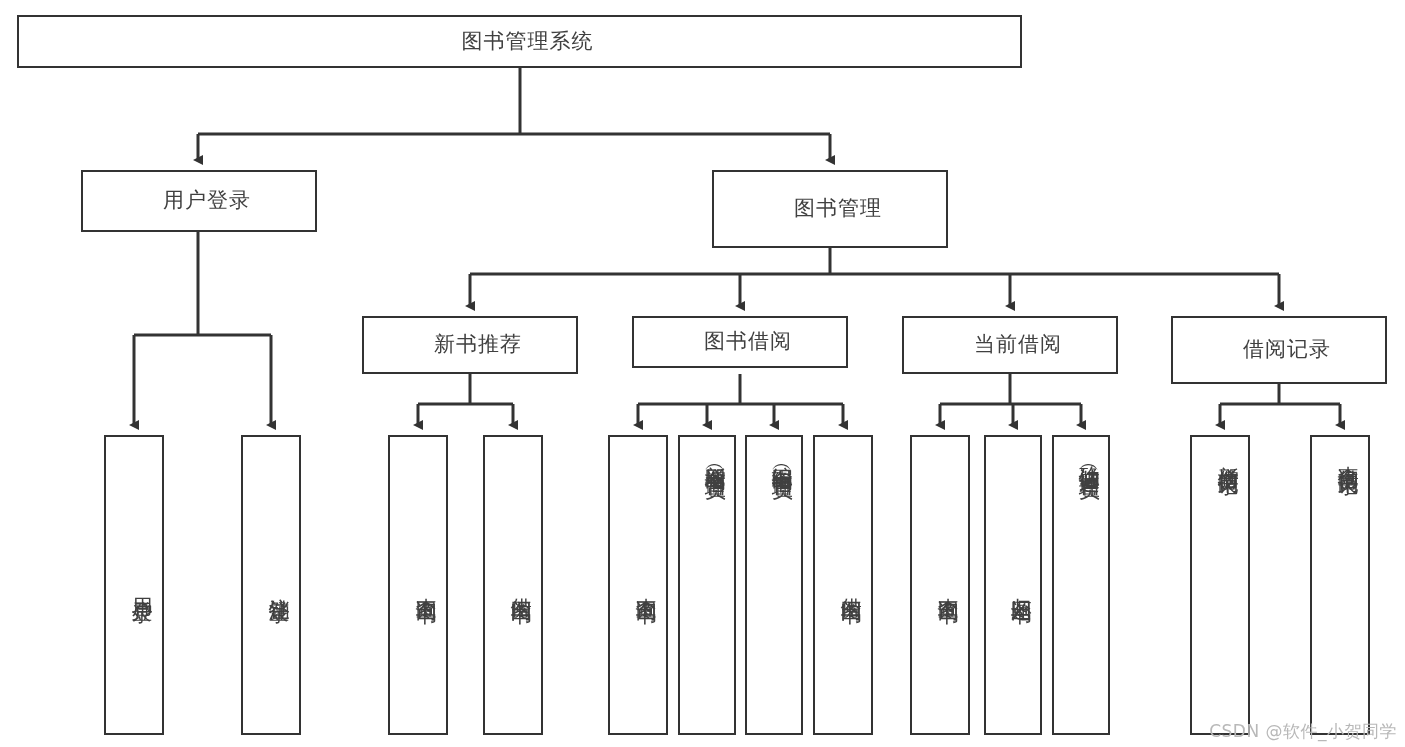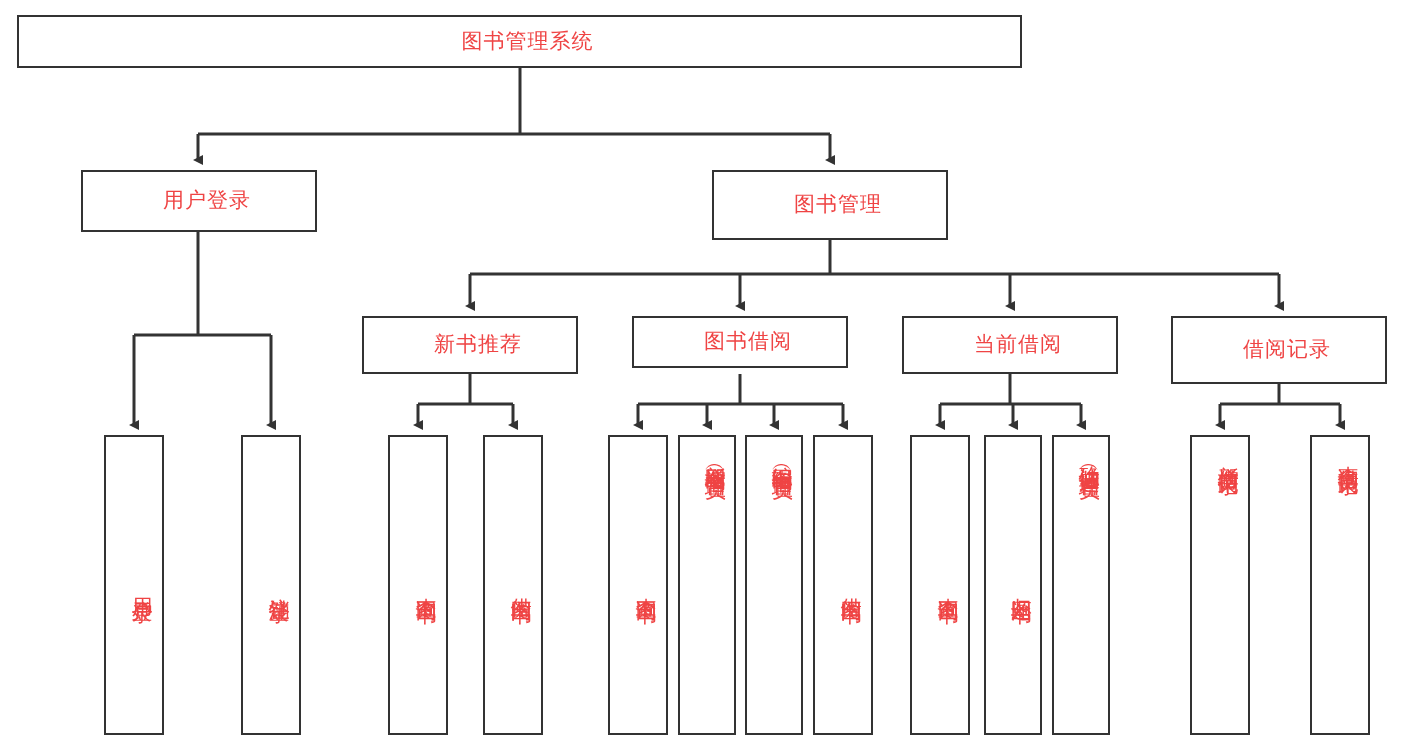--- a/index.html
+++ b/index.html
@@ -24,21 +24,21 @@
     pointer-events: none;
   }
   .node {
     position: absolute;
     box-sizing: border-box;
     border: 2px solid #333333;
     background: #ffffff;
     display: flex;
     align-items: center;
     justify-content: center;
-    color: #ef4444;
+    color: #404040;
     padding-left: 16px;
   }
   .node.horiz .label {
     font-size: 21px;
     line-height: 1.2;
     letter-spacing: 1px;
     white-space: nowrap;
   }
   .node.vert {
     align-items: flex-start;
@@ -123,21 +123,21 @@
     </g>
   </svg>
 
   <div id="nodes-layer">
       <div class="node horiz" style="left: 17px; top: 15px; width: 1005px; height: 53px;">
         <span class="label">图书管理系统</span>
       </div>
       <div class="node horiz" style="left: 81px; top: 170px; width: 236px; height: 62px;">
         <span class="label">用户登录</span>
       </div>
-      <div class="node horiz" style="left: 712px; top: 170px; width: 236px; height: 70px;">
+      <div class="node horiz" style="left: 712px; top: 170px; width: 236px; height: 78px;">
         <span class="label">图书管理</span>
       </div>
       <div class="node horiz" style="left: 362px; top: 316px; width: 216px; height: 58px; text-align: center;">
         <span class="label">新书推荐</span>
       </div>
       <div class="node horiz" style="left: 632px; top: 316px; width: 216px; height: 52px;">
         <span class="label">图书借阅</span>
       </div>
       <div class="node horiz" style="left: 902px; top: 316px; width: 216px; height: 58px; align-items: center;">
         <span class="label">当前借阅</span>
@@ -179,13 +179,14 @@
         <span class="label">确认归还（管理员）</span>
       </div>
       <div class="node vert" style="left: 1190px; top: 435px; width: 60px; height: 300px;">
         <span class="label">新增借阅记录</span>
       </div>
       <div class="node vert" style="left: 1310px; top: 435px; width: 60px; height: 300px;">
         <span class="label">查询借阅记录</span>
       </div>
     </div>
 
+  <div id="watermark">CSDN @软件_小贺同学</div>
 </div>
 
 </body></html>

